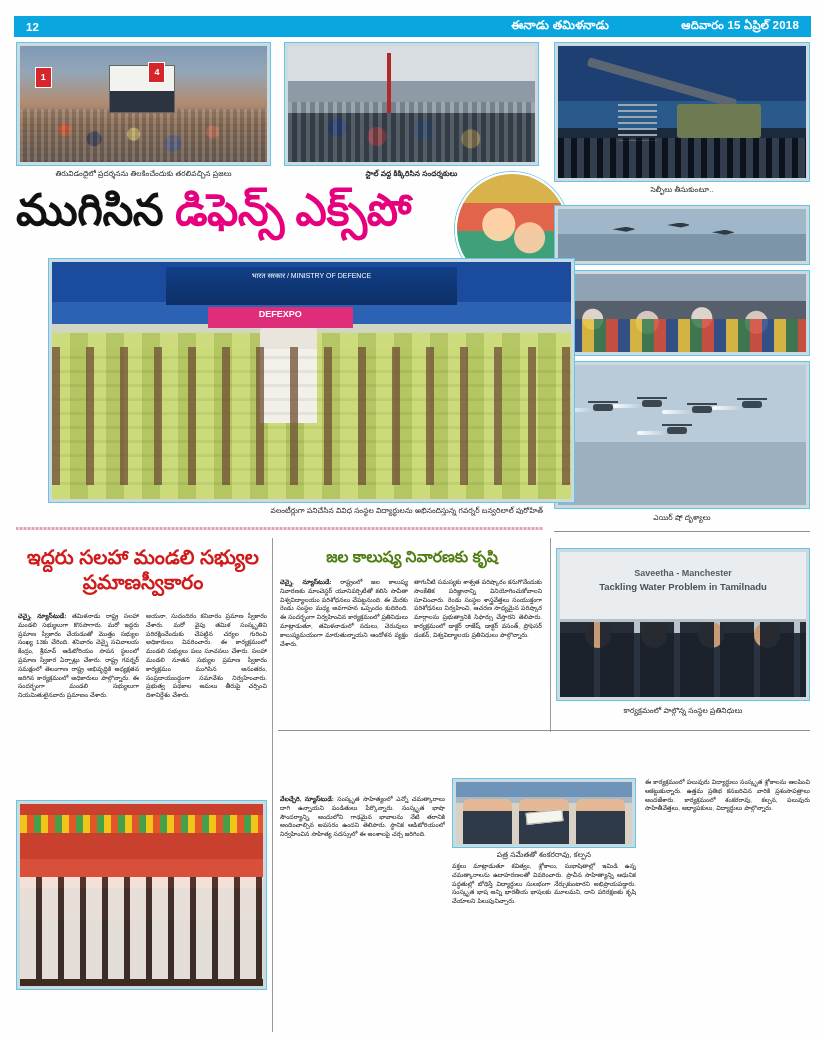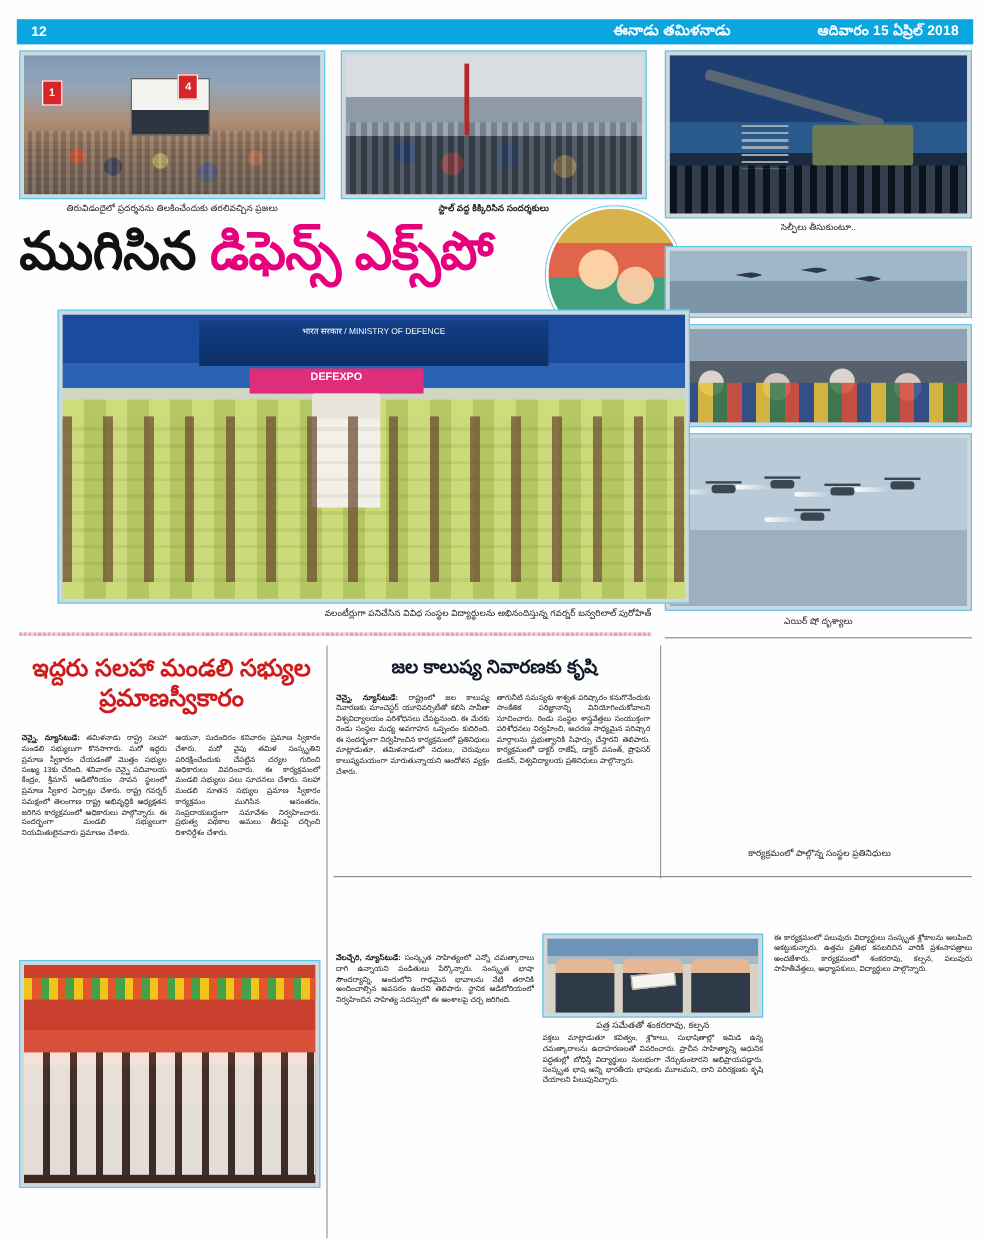--- a/index.html
+++ b/index.html
@@ -318,21 +318,21 @@
     font-size: 20px;
     font-weight: 700;
     line-height: 1.25;
     text-align: center;
   }
 
   .hl-green {
     position:absolute;
     left: 278px; top: 548px;
     width: 268px;
-    color: #0f172a;
+    color: #4d7c0f;
     font-size: 15.5px;
     font-weight: 700;
     text-align: center;
   }
 
   .hl-pinkbig {
     position:absolute;
     left: 280px; top: 736px;
     width: 540px;
     color: #e6529e;
@@ -484,20 +484,35 @@
   </div>
 
   <div class="col" style="left:280px; top:578px; width:128px; height:145px;">
     <p><span class="dl">చెన్నై, న్యూస్‌టుడే:</span>
       <span>రాష్ట్రంలో జల కాలుష్య నివారణకు మాంచెస్టర్ యూనివర్సిటీతో కలిసి సావీతా విశ్వవిద్యాలయం పరిశోధనలు చేపట్టనుంది. ఈ మేరకు రెండు సంస్థల మధ్య అవగాహన ఒప్పందం కుదిరింది. ఈ సందర్భంగా నిర్వహించిన కార్యక్రమంలో ప్రతినిధులు మాట్లాడుతూ, తమిళనాడులో నదులు, చెరువులు కాలుష్యమయంగా మారుతున్నాయని ఆందోళన వ్యక్తం చేశారు.</span></p>
   </div>
   <div class="col" style="left:414px; top:578px; width:128px; height:145px;">
     <p><span>తాగునీటి సమస్యకు శాశ్వత పరిష్కారం కనుగొనేందుకు సాంకేతిక పరిజ్ఞానాన్ని వినియోగించుకోవాలని సూచించారు. రెండు సంస్థల శాస్త్రవేత్తలు సంయుక్తంగా పరిశోధనలు నిర్వహించి, ఆచరణ సాధ్యమైన పరిష్కార మార్గాలను ప్రభుత్వానికి సిఫార్సు చేస్తారని తెలిపారు. కార్యక్రమంలో డాక్టర్ రాజేష్, డాక్టర్ వసంత్, ప్రొఫెసర్ డంకన్, విశ్వవిద్యాలయ ప్రతినిధులు పాల్గొన్నారు.</span></p>
   </div>
 
+  <div class="photo" style="left:556px; top:548px; width:254px; height:153px;">
+    <div class="inner">
+      <div class="sc-panel">
+        <div class="bannertxt">
+          <div>Saveetha - Manchester</div>
+          <div class="l2">Tackling Water Problem in Tamilnadu</div>
+        </div>
+        <div class="head" style="left:10%;"></div>
+        <div class="head" style="left:33%;"></div>
+        <div class="head" style="left:56%;"></div>
+        <div class="head" style="left:79%;"></div>
+        <div class="people"></div>
+      </div>
+    </div>
+  </div>
   <div class="cap" style="left:556px; top:706px; width:254px;">కార్యక్రమంలో పాల్గొన్న సంస్థల ప్రతినిధులు</div>
 
 
   <div class="col" style="left:280px; top:795px; width:165px; height:235px;">
     <p><span class="dl">వేలచ్చేరి, న్యూస్‌టుడే:</span>
       <span>సంస్కృత సాహిత్యంలో ఎన్నో చమత్కారాలు దాగి ఉన్నాయని పండితులు పేర్కొన్నారు. సంస్కృత భాషా సౌందర్యాన్ని, అందులోని గాఢమైన భావాలను నేటి తరానికి అందించాల్సిన అవసరం ఉందని తెలిపారు. స్థానిక ఆడిటోరియంలో నిర్వహించిన సాహిత్య సదస్సులో ఈ అంశాలపై చర్చ జరిగింది.</span></p>
   </div>
 
   <div class="photo" style="left:452px; top:778px; width:184px; height:70px;">
     <div class="inner">

